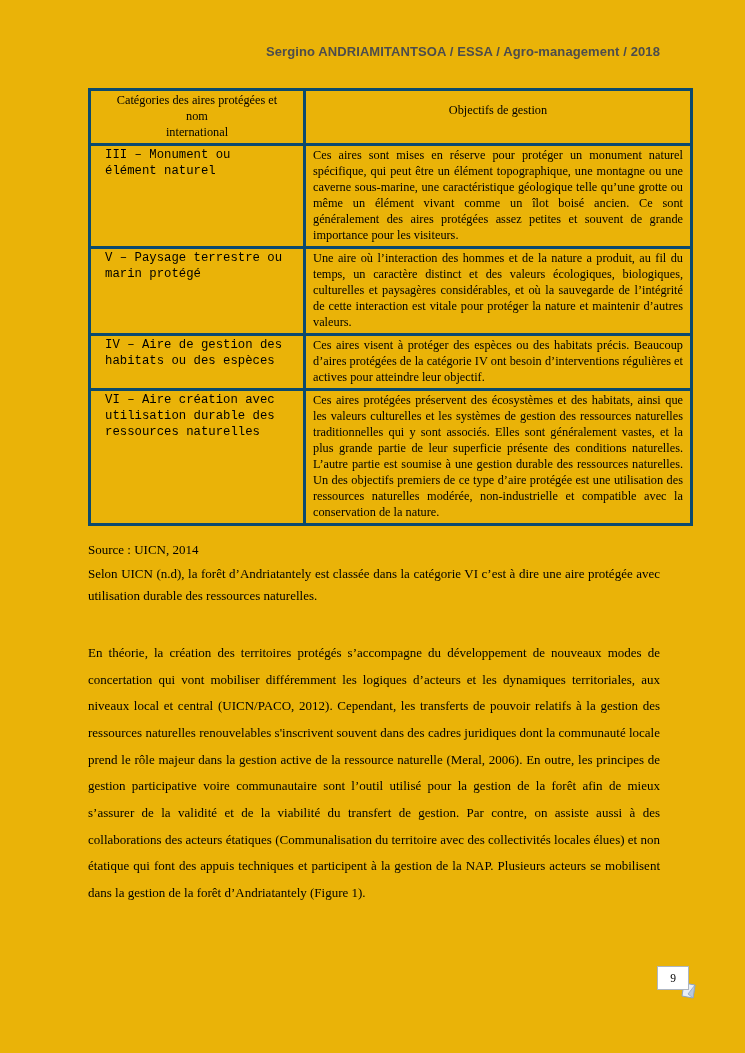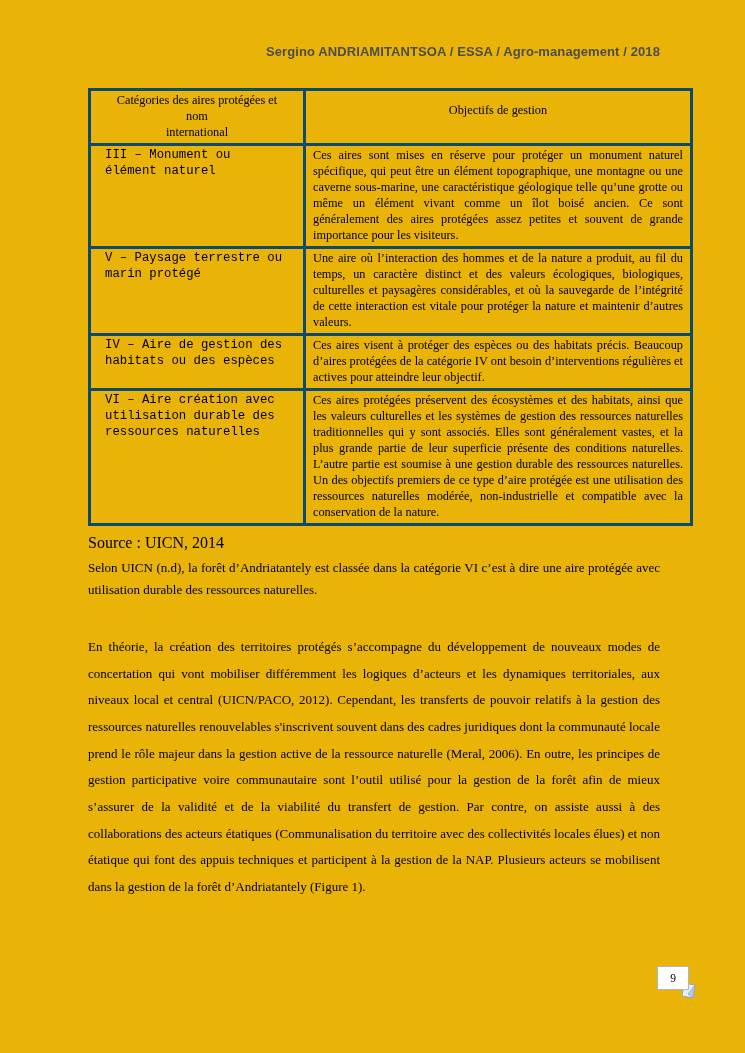--- a/index.html
+++ b/index.html
@@ -35,22 +35,22 @@
   table.cat-table th, table.cat-table td{
     border:3px solid #0c4a6e;
     vertical-align:top;
     font-weight:normal;
   }
   th.col-cat{width:200px;text-align:center;white-space:pre-line;padding:2px 6px;}
   th.col-obj{width:372px;text-align:center;padding:12px 6px;}
   td.cat{padding:2px 14px;text-align:left;font-family:Liberation Mono, monospace;}
   td.obj{padding:2px 7px;text-align:justify;text-justify:inter-word;}
   .source{
-    margin-top:8px;
-    font-size:16px;
+    margin-top:16px;
+    font-size:13px;
   }
   .para{
     margin:0;
     font-size:13px;
     text-align:justify;
   }
   .para1{
     margin-top:5px;
     line-height:1.75;
   }

